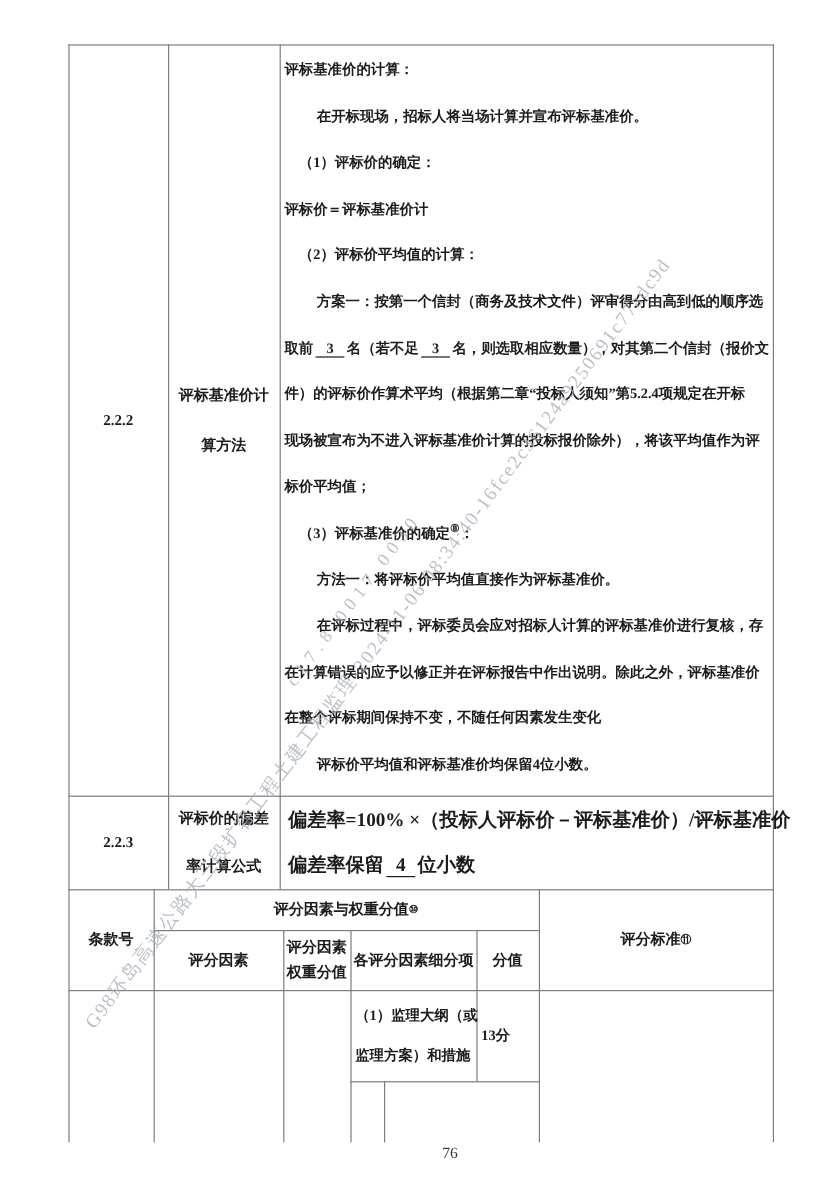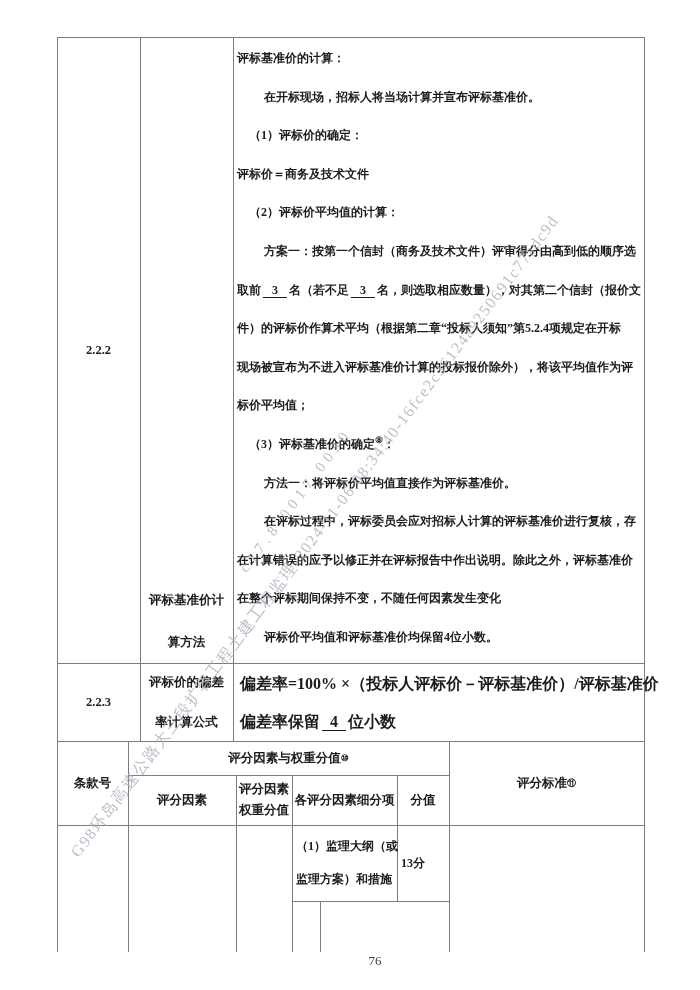--- a/index.html
+++ b/index.html
@@ -16,21 +16,21 @@
   .colcenter { display:flex; flex-direction:column; align-items:center; justify-content:center; text-align:center; }
   .content-222 { left:237px; top:39px; width:406px; font-size:12px;font-family:Liberation Serif, serif; }
   .content-222 .line { height:38.6px; line-height:38.6px; white-space:nowrap; }
   .ind1 { padding-left:12px; }
   .ind2 { padding-left:27px; }
   .u {
     display:inline-block; min-width:14px; text-align:center;
     border-bottom:1px solid #1c1c1c; line-height:1.1; padding:0 5px; margin:0 2px;
   }
   .sup { font-size:9px; vertical-align:super; line-height:1; }
-  .title-lines { line-height:42px;justify-content:flex-end; }
+  .title-lines { line-height:42px; }
   .hdr { font-size:12.5px; }
   .wm {
     position:absolute; z-index:5; pointer-events:none; white-space:nowrap;
     color:#a9b0bb; opacity:0.8; transform-origin:0 50%; transform:rotate(-53deg);
     font-weight:500;
   }
   .wm1 { left:75px; top:845px; font-size:16px; letter-spacing:1.5px; }
   .wm2 { left:243px; top:562px; font-size:15px; letter-spacing:5px; }
   .footer {
     position:absolute; left:0; top:953px; width:100%; text-align:center;
@@ -67,21 +67,21 @@
 
   <div class="cell colcenter title-lines" style="left:140px; top:37px; width:93px; height:626px;">
     <div>评标基准价计</div>
     <div>算方法</div>
   </div>
 
   <div class="cell content-222">
     <div class="line">评标基准价的计算：</div>
     <div class="line ind2">在开标现场，招标人将当场计算并宣布评标基准价。</div>
     <div class="line ind1">（1）评标价的确定：</div>
-    <div class="line">评标价＝商务及技术文件</div>
+    <div class="line">评标价＝评标基准价计</div>
     <div class="line ind1">（2）评标价平均值的计算：</div>
     <div class="line ind2">方案一：按第一个信封（商务及技术文件）评审得分由高到低的顺序选</div>
     <div class="line">
       <span>取前</span><span class="u">3</span><span>名（若不足</span><span class="u">3</span><span>名，则选取相应数量），对其第二个信封（报价文</span>
     </div>
     <div class="line">件）的评标价作算术平均（根据第二章“投标人须知”第5.2.4项规定在开标</div>
     <div class="line">现场被宣布为不进入评标基准价计算的投标报价除外），将该平均值作为评</div>
     <div class="line">标价平均值；</div>
     <div class="line ind1">
       <span>（3）评标基准价的确定</span><span class="sup">⑧</span><span>：</span>

